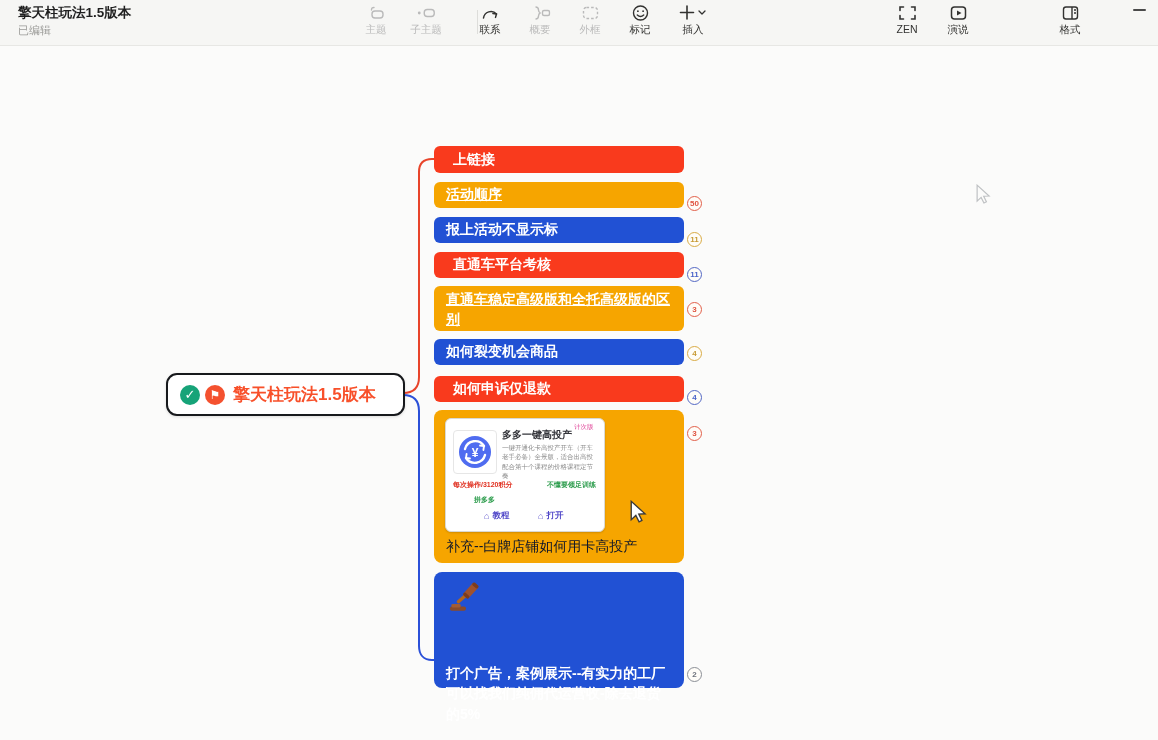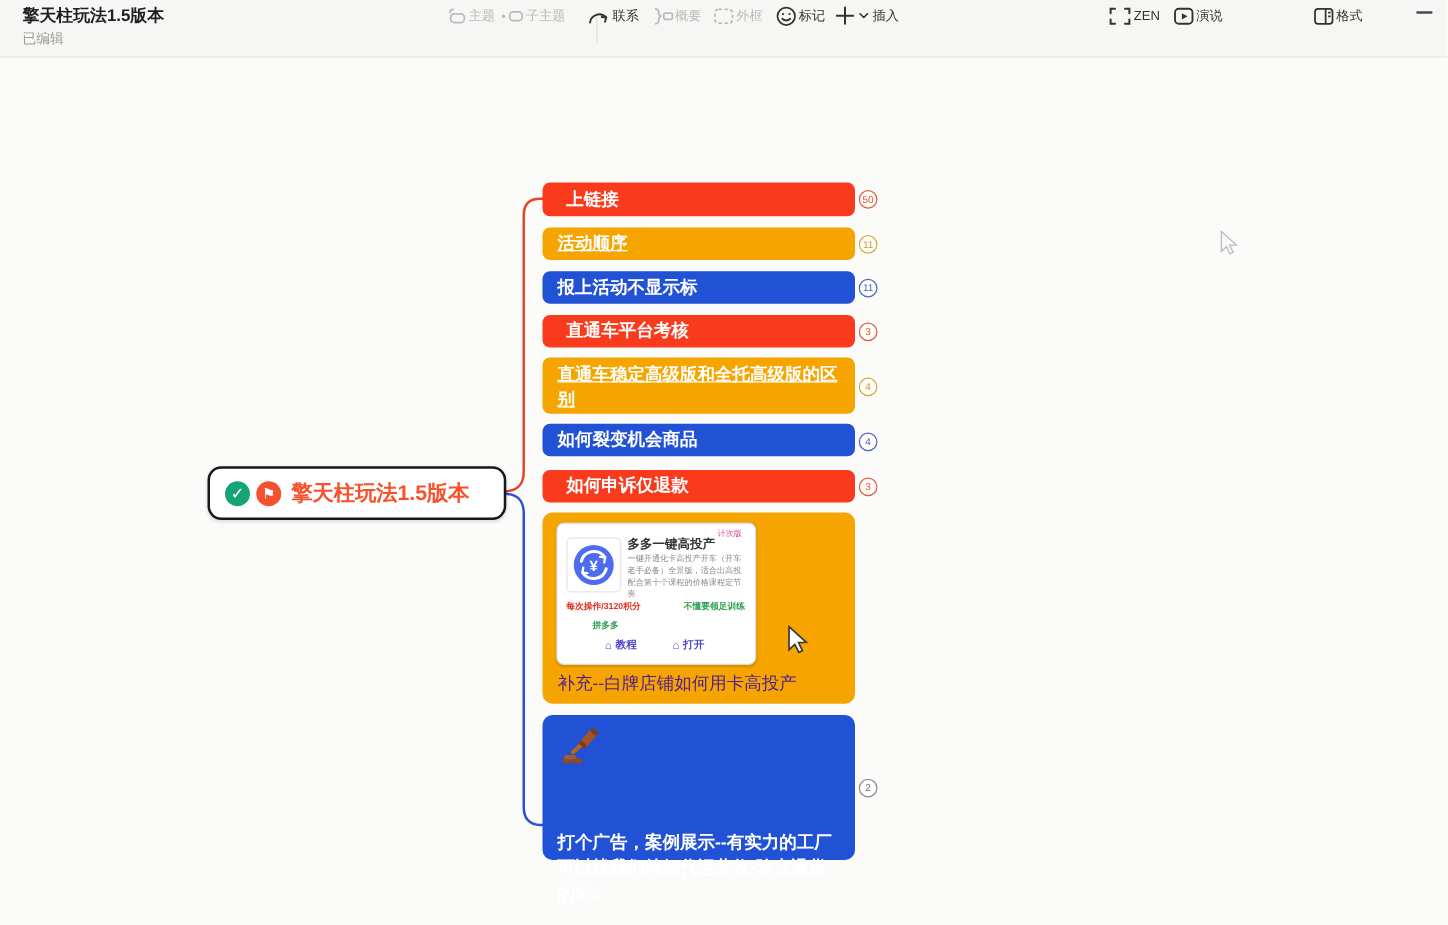--- a/index.html
+++ b/index.html
@@ -4,21 +4,21 @@
 <style>
   html,body{margin:0;padding:0;width:1158px;height:740px;overflow:hidden;
     font-family:"Liberation Sans","DejaVu Sans",sans-serif;background:#fbfbfa;}
   .app{position:relative;width:1158px;height:740px;}
 
   
   .topbar{position:absolute;left:0;top:0;width:1158px;height:45px;background:#f6f6f4;
     border-bottom:1px solid #e7e7e4;z-index:5;}
   .doc-title{position:absolute;left:18px;top:4px;font-size:13.5px;font-weight:bold;color:#1f1f1f;}
   .doc-status{position:absolute;left:18px;top:23px;font-size:11px;color:#9b9b98;}
-  .tbtn{position:absolute;top:3px;transform:translateX(-50%);display:flex;flex-direction:row;
+  .tbtn{position:absolute;top:3px;transform:translateX(-50%);display:flex;flex-direction:column;
     align-items:center;gap:1px;color:#323230;cursor:default;}
   .tbtn .ticon{height:19px;display:flex;align-items:center;justify-content:center;}
   .tbtn .tlabel{font-size:10.5px;line-height:12px;}
   .tbtn.disabled{color:#bababa;}
   .tsep{position:absolute;left:477px;top:10px;width:1px;height:24px;background:#ddddda;}
   .mini-dash{position:absolute;left:1133px;top:9px;width:13px;height:2px;background:#4a4a4a;border-radius:1px;}
 
   
   .canvas{position:absolute;inset:0;}
   svg.overlay{position:absolute;left:0;top:0;width:1158px;height:740px;pointer-events:none;}
@@ -35,30 +35,30 @@
 
   
   .node{position:absolute;left:434px;width:250px;box-sizing:border-box;border-radius:6px;
     color:#fff;font-weight:bold;font-size:14px;padding:0 12px;display:flex;align-items:center;z-index:2;}
   .node.multiline{align-items:flex-start;line-height:1.45;padding-top:3px;}
   .bg-red{background:#f93a1d;padding-left:19px;}
   .bg-amber{background:#f6a500;text-decoration:underline;}
   .bg-blue{background:#2151d4;}
 
   .badge{position:absolute;left:687px;width:13px;height:13px;border-radius:50%;background:#fffdf8;
-    border:1px solid;font-size:8px;font-weight:normal;display:flex;align-items:center;justify-content:center;z-index:2;}
+    border:1px solid;font-size:8px;font-weight:bold;display:flex;align-items:center;justify-content:center;z-index:2;margin-top:44px;}
   .badge.red{border-color:#e2604b;color:#df5440;}
   .badge.amber{border-color:#d9ab45;color:#c79a33;}
   .badge.blue{border-color:#5368c5;color:#4a63c8;}
   .badge.gray{border-color:#8b8f97;color:#6d717a;}
 
   
   .node-media{position:absolute;left:434px;top:410px;width:250px;height:153px;background:#f6a500;
     border-radius:8px;z-index:2;}
-  .media-caption{position:absolute;left:12px;top:128px;font-size:14px;color:#4c1d95;font-weight:500;}
+  .media-caption{position:absolute;left:12px;top:128px;font-size:14px;color:#0f172a;font-weight:500;}
   .plugin-card{position:absolute;left:11px;top:8px;width:158px;height:112px;background:#ffffff;
     border:1px solid #d9d9d4;border-radius:6px;box-shadow:0 1px 2px rgba(0,0,0,.15);}
   .pc-iconbox{position:absolute;left:7px;top:11px;width:42px;height:42px;border:1px solid #e6e6e6;
     border-radius:4px;display:flex;align-items:center;justify-content:center;}
   .pc-title{position:absolute;left:56px;top:9px;font-size:10px;font-weight:bold;color:#33343a;white-space:nowrap;}
   .pc-tag{position:absolute;left:128px;top:4px;font-size:6.5px;color:#e0489a;}
   .pc-desc{position:absolute;left:56px;top:24px;width:96px;font-size:6.5px;line-height:1.45;color:#8a8a8a;}
   .pc-price{position:absolute;left:7px;top:61px;font-size:7px;font-weight:bold;color:#e03020;}
   .pc-note{position:absolute;right:8px;top:61px;font-size:7px;font-weight:bold;color:#2f9e4f;}
   .pc-platform{position:absolute;left:28px;top:76px;font-size:7px;font-weight:bold;color:#2f9e4f;}

